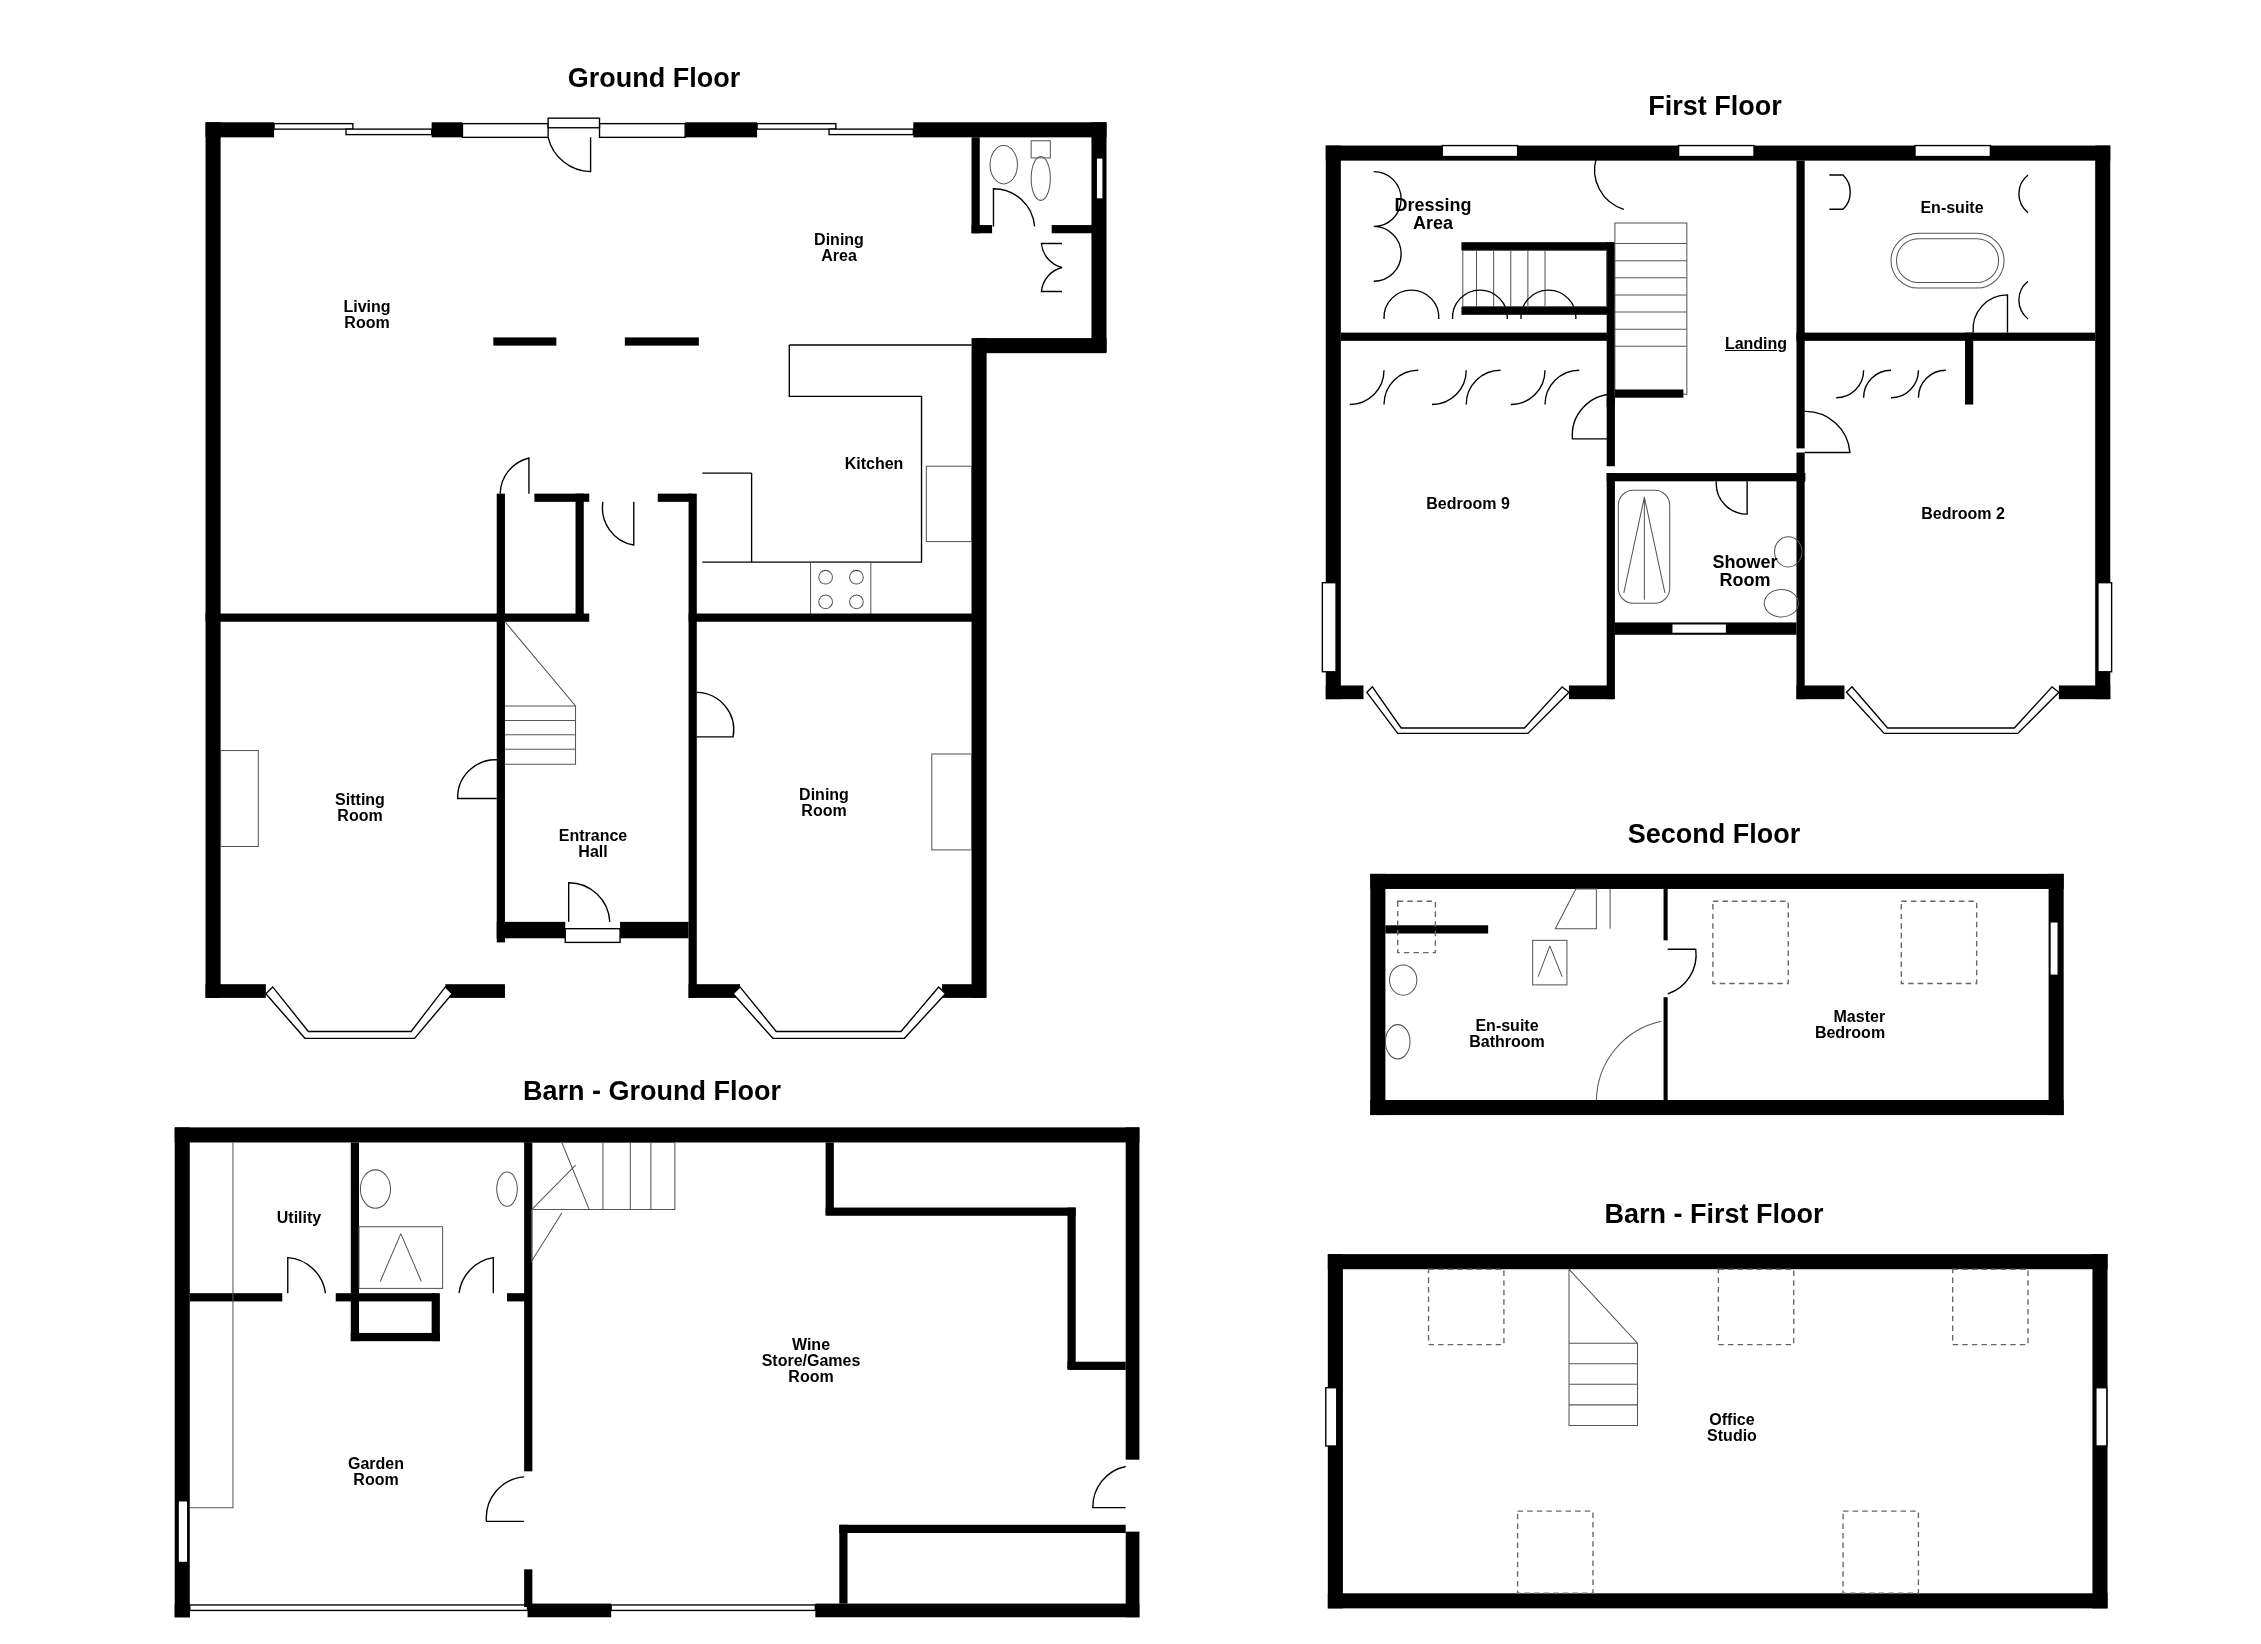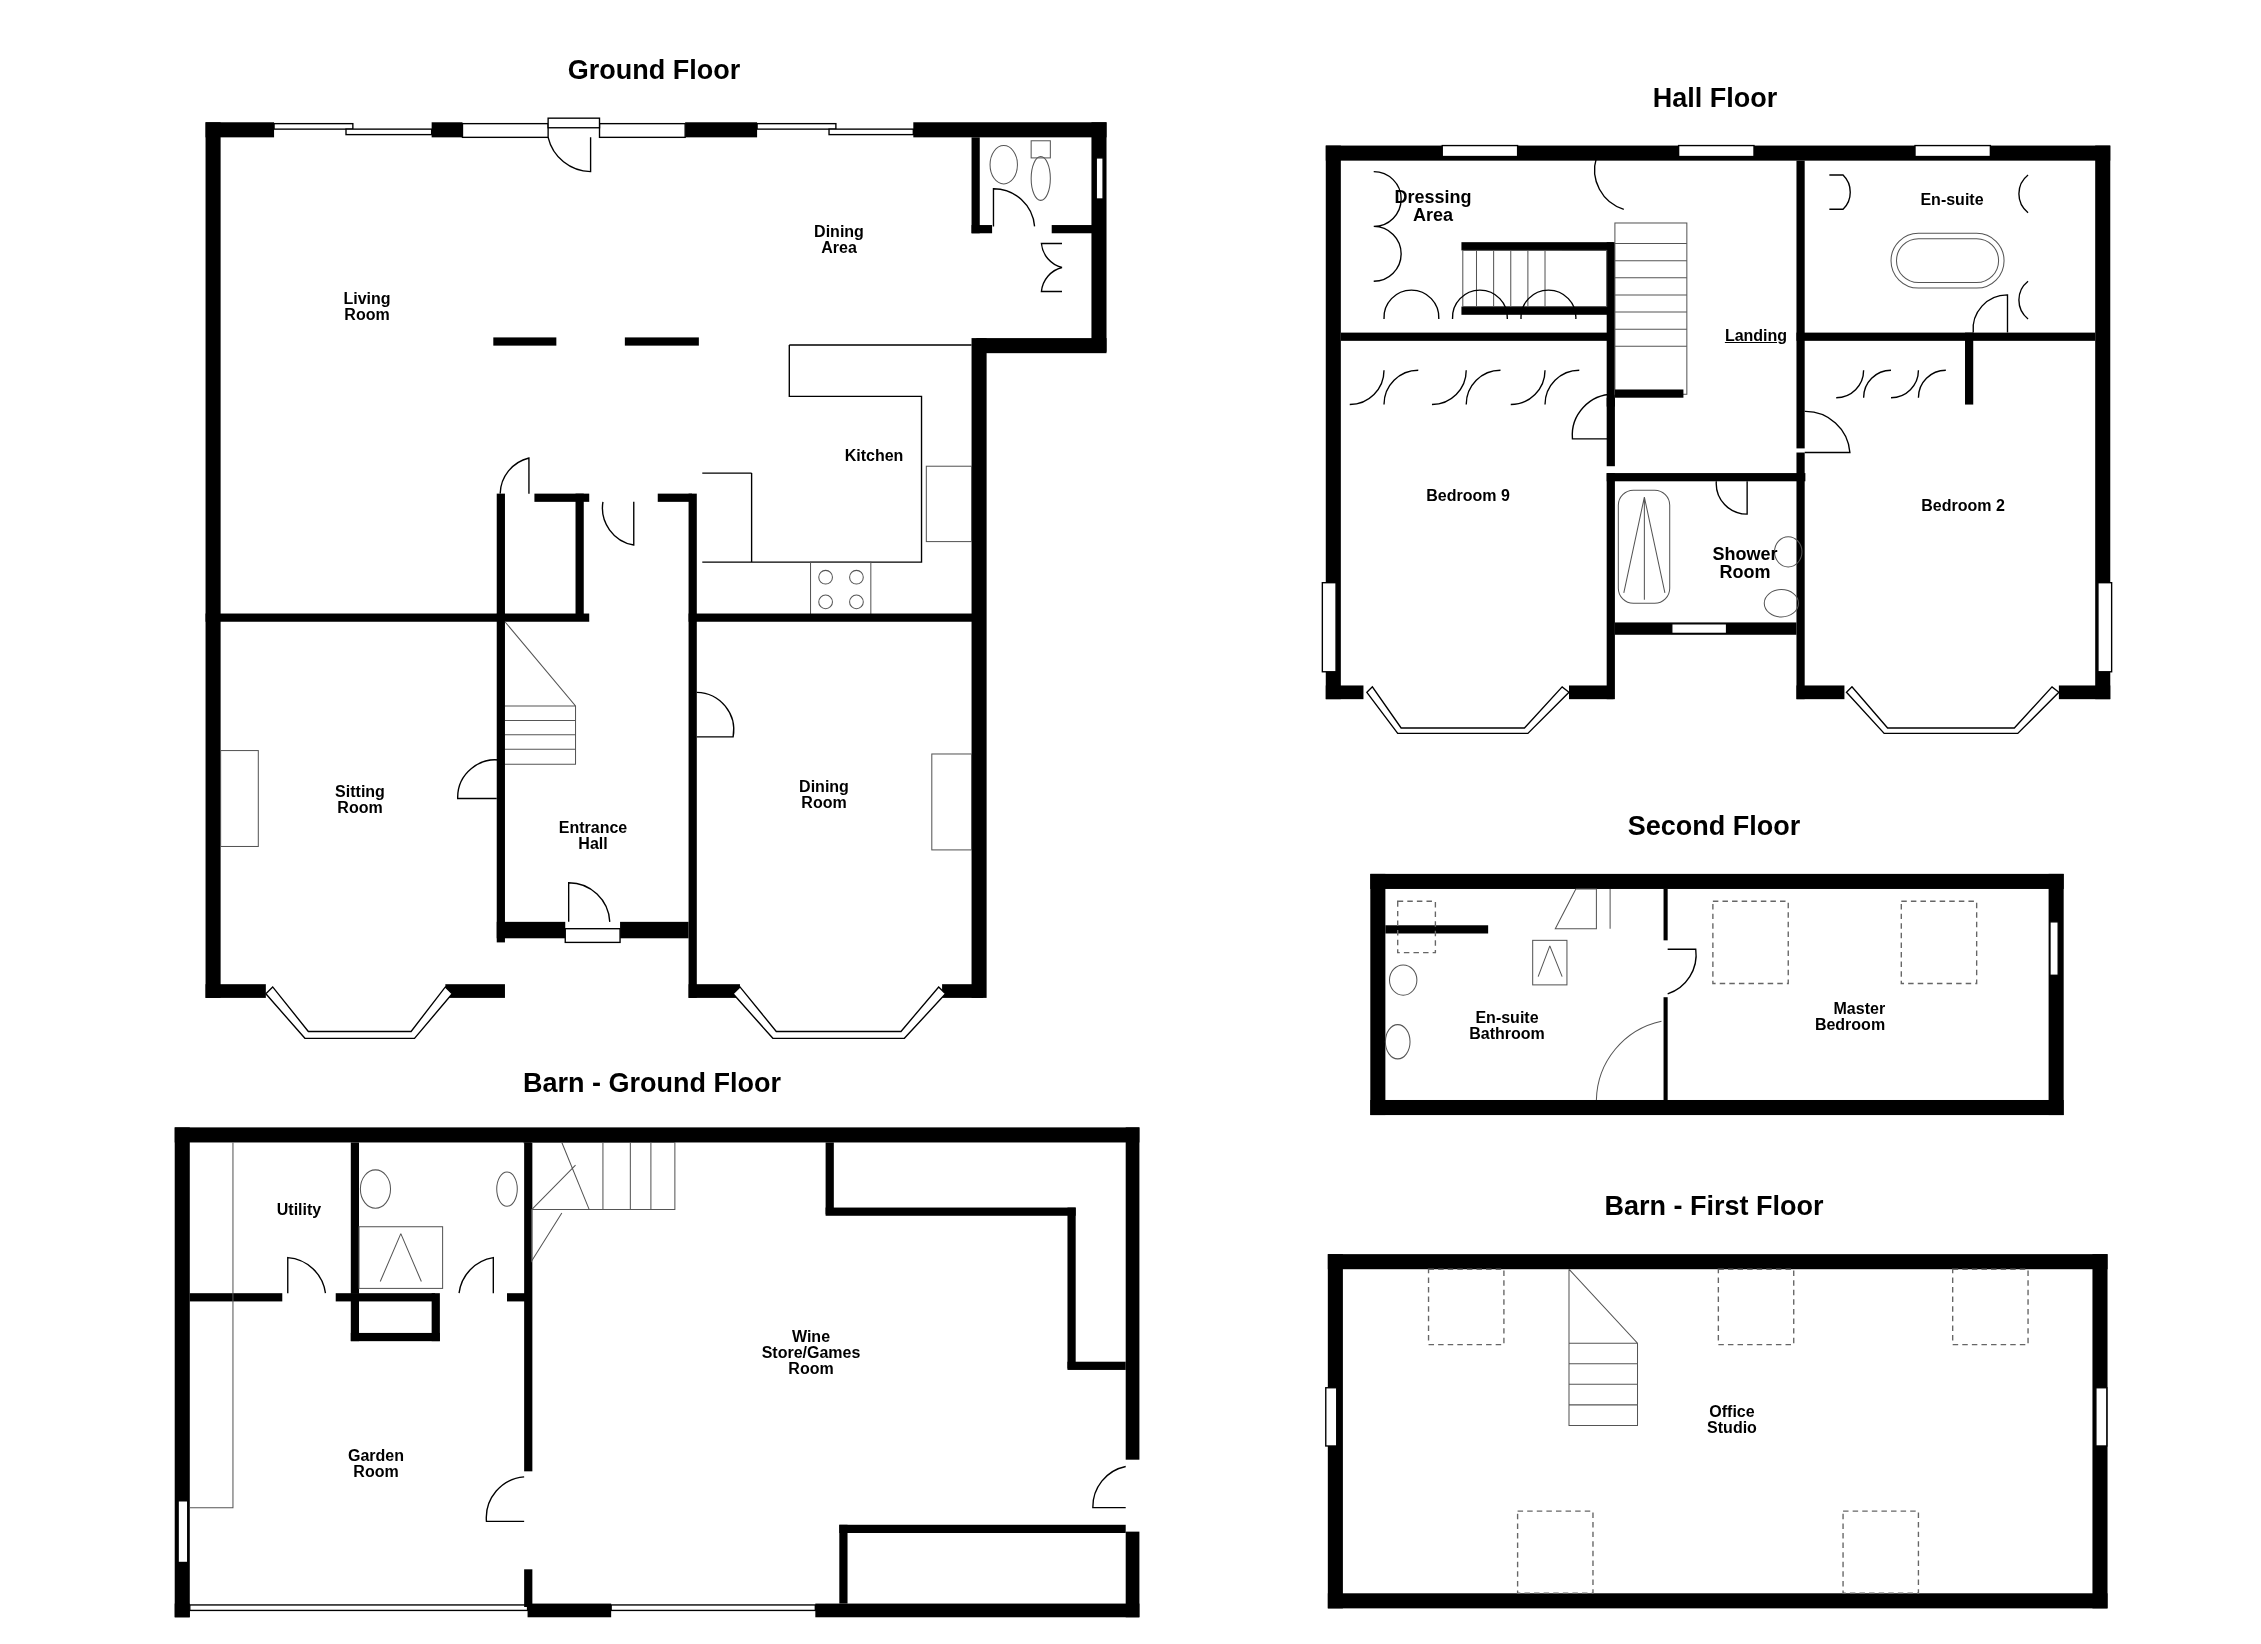--- a/index.html
+++ b/index.html
@@ -1,18 +1,18 @@
 <!DOCTYPE html>
 <html style="font-size:11px"><head>
 <meta charset="utf-8">
 <style>
   html, body { margin: 0; padding: 0; background: #ffffff; }
   body { width: 2261px; height: 1645px; position: relative; overflow: hidden; }
   #plan { position: absolute; left: 0; top: 0; width: 2261px; height: 1645px; }
-  .lbl { position: absolute; font-family: "Liberation Sans", sans-serif; font-weight: bold; color: #000; text-align: center; line-height: 1.0; transform: translate(-50%, -50%); white-space: pre-line; }
+  .lbl { position: absolute; font-family: "Liberation Sans", sans-serif; font-weight: bold; color: #000; text-align: center; line-height: 1.0; transform: translate(-50%, -50%); white-space: pre-line; margin-top: 8px; }
   .title { font-size: 27px; }
   .room { font-size: 16px; }
   .room-sm { font-size: 18px; }
   .wall { fill: #000; }
   .line { fill: none; stroke: #000; stroke-width: 2; }
   .thin { fill: none; stroke: #555; stroke-width: 1.5; }
   .win { fill: #fff; stroke: #000; stroke-width: 2; }
   .dash { fill: none; stroke: #666; stroke-width: 2; stroke-dasharray: 8 6; }
 </style>
 </head>
@@ -243,21 +243,21 @@
 <div class="lbl room" style="left:839px; top:240px;">Dining
 Area</div>
 <div class="lbl room" style="left:874px; top:456px;">Kitchen</div>
 <div class="lbl room" style="left:360px; top:800px;">Sitting
 Room</div>
 <div class="lbl room" style="left:593px; top:836px;">Entrance
 Hall</div>
 <div class="lbl room" style="left:824px; top:795px;">Dining
 Room</div>
 
-<div class="lbl title" style="left:1715px; top:98px;">Hall Floor</div>
+<div class="lbl title" style="left:1715px; top:98px;">First Floor</div>
 <div class="lbl room-sm" style="left:1433px; top:206px;text-align:center;">Dressing
 Area</div>
 <div class="lbl room" style="left:1756px; top:336px;text-decoration:underline;">Landing</div>
 <div class="lbl room" style="left:1952px; top:200px;">En-suite</div>
 <div class="lbl room" style="left:1468px; top:496px;">Bedroom 9</div>
 <div class="lbl room" style="left:1963px; top:506px;">Bedroom 2</div>
 <div class="lbl room-sm" style="left:1745px; top:563px;">Shower
 Room</div>
 
 <div class="lbl title" style="left:1714px; top:826px;">Second Floor</div>

